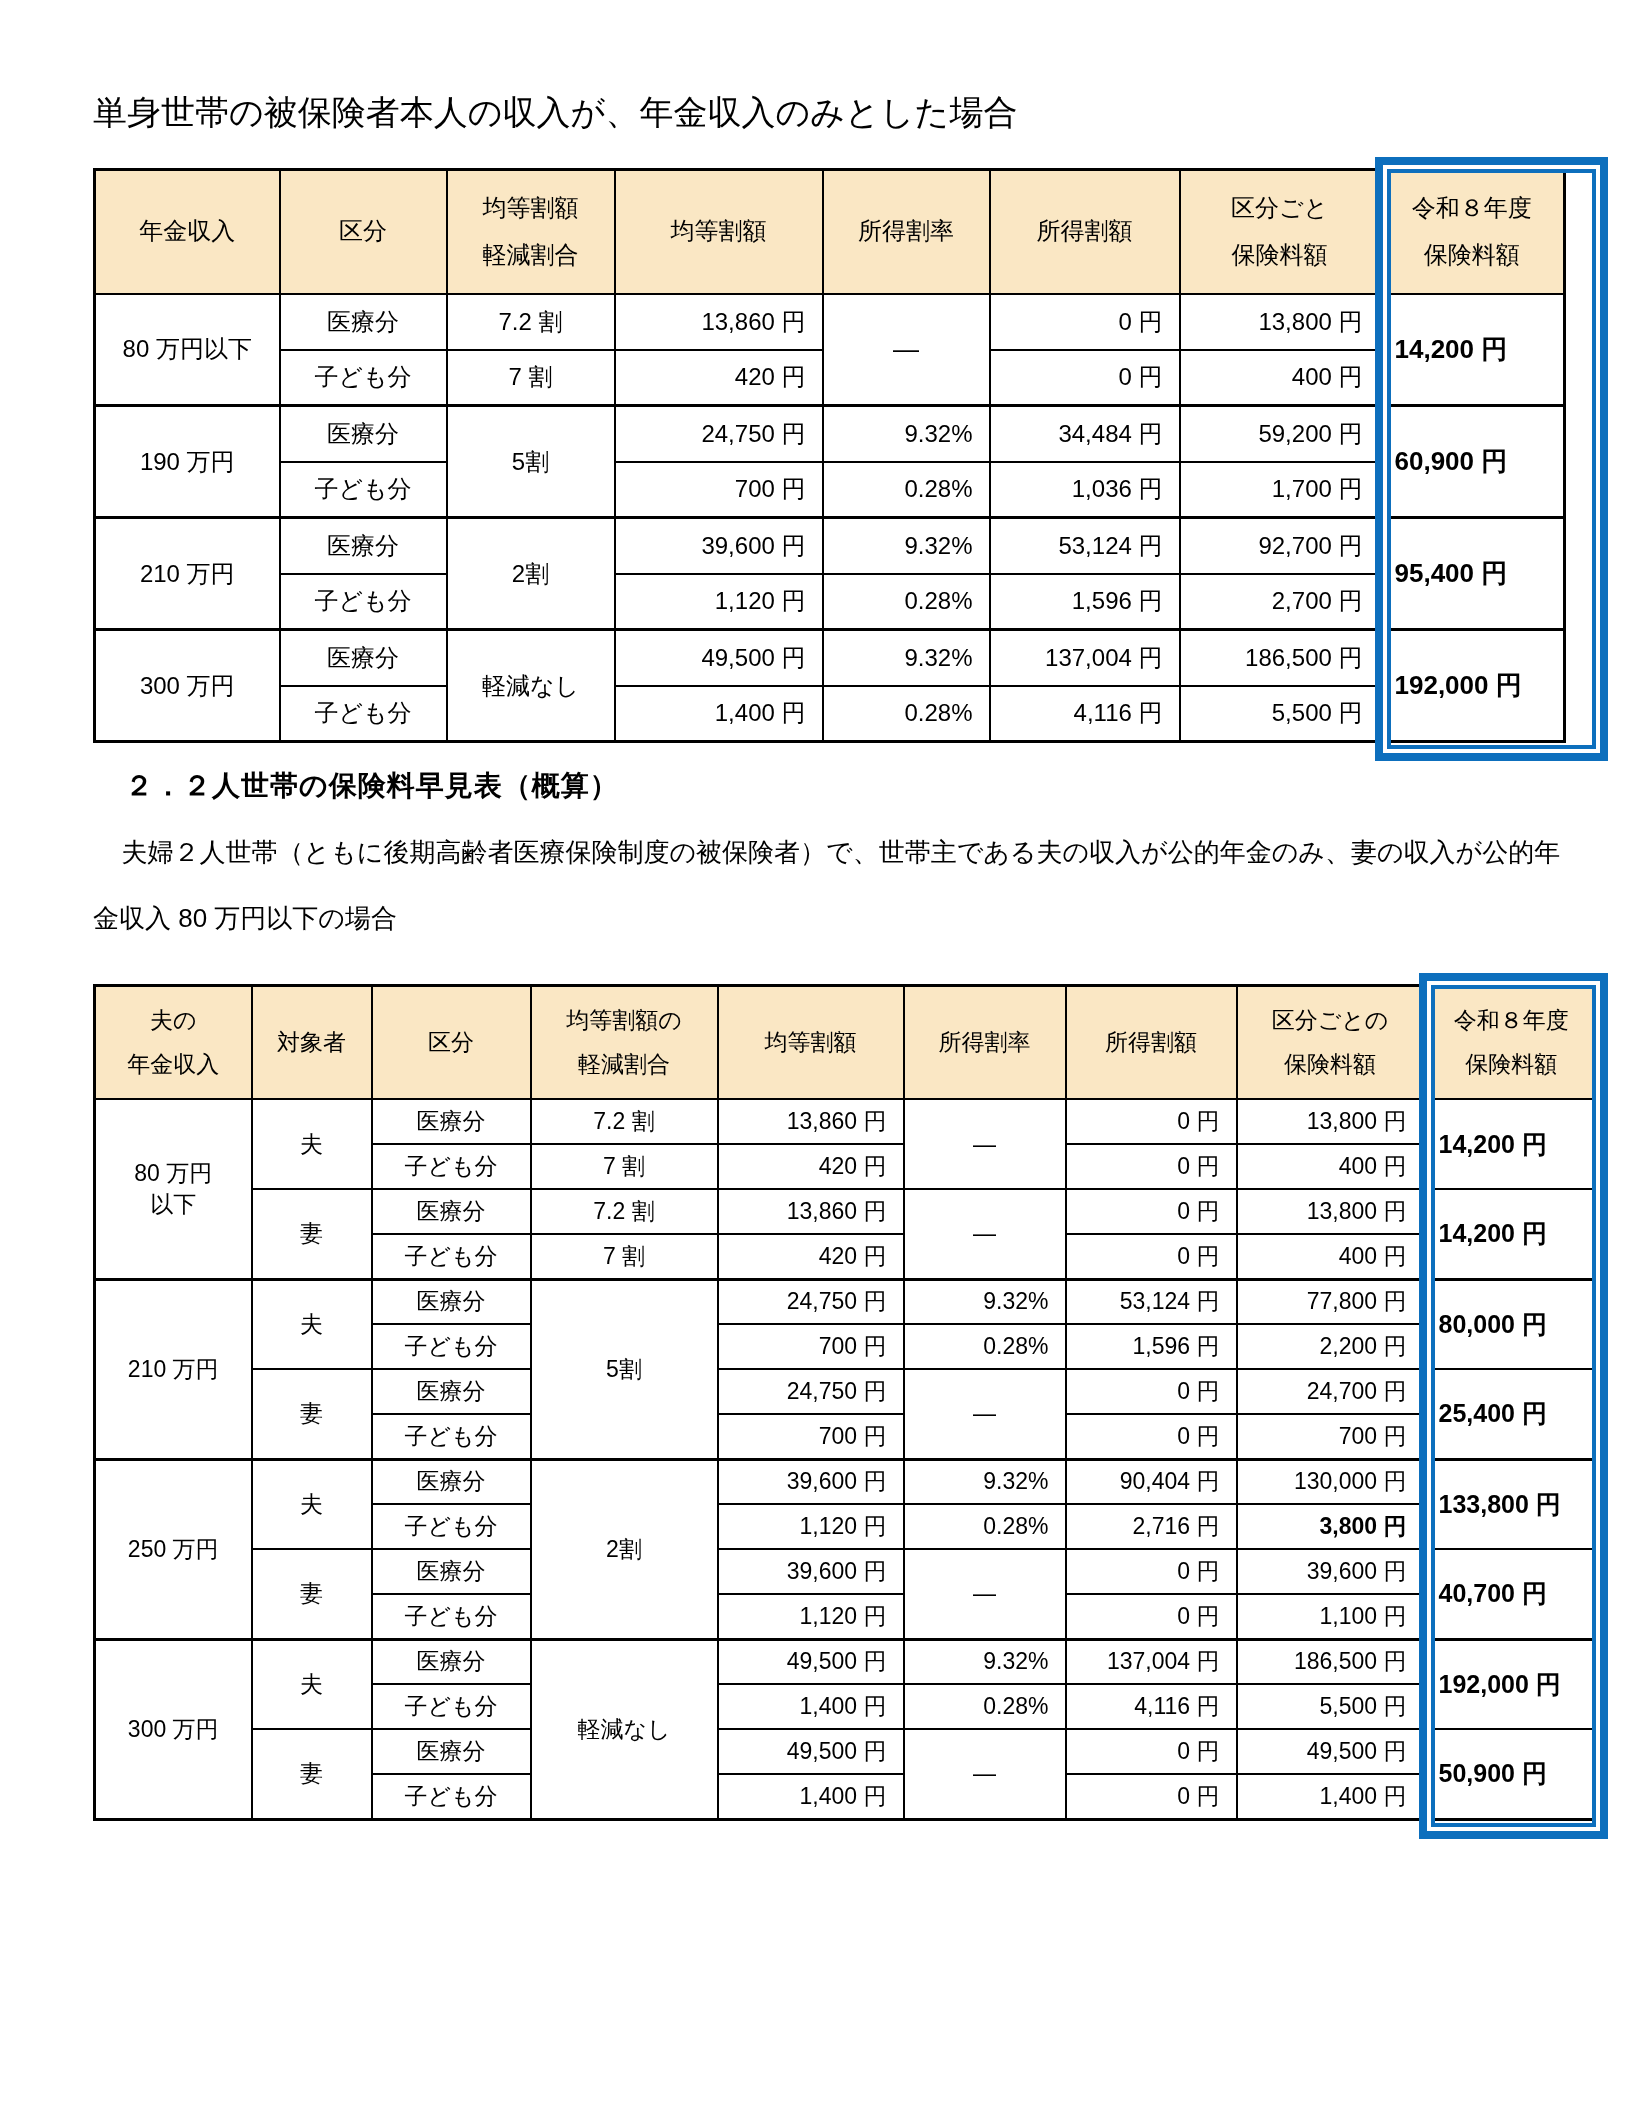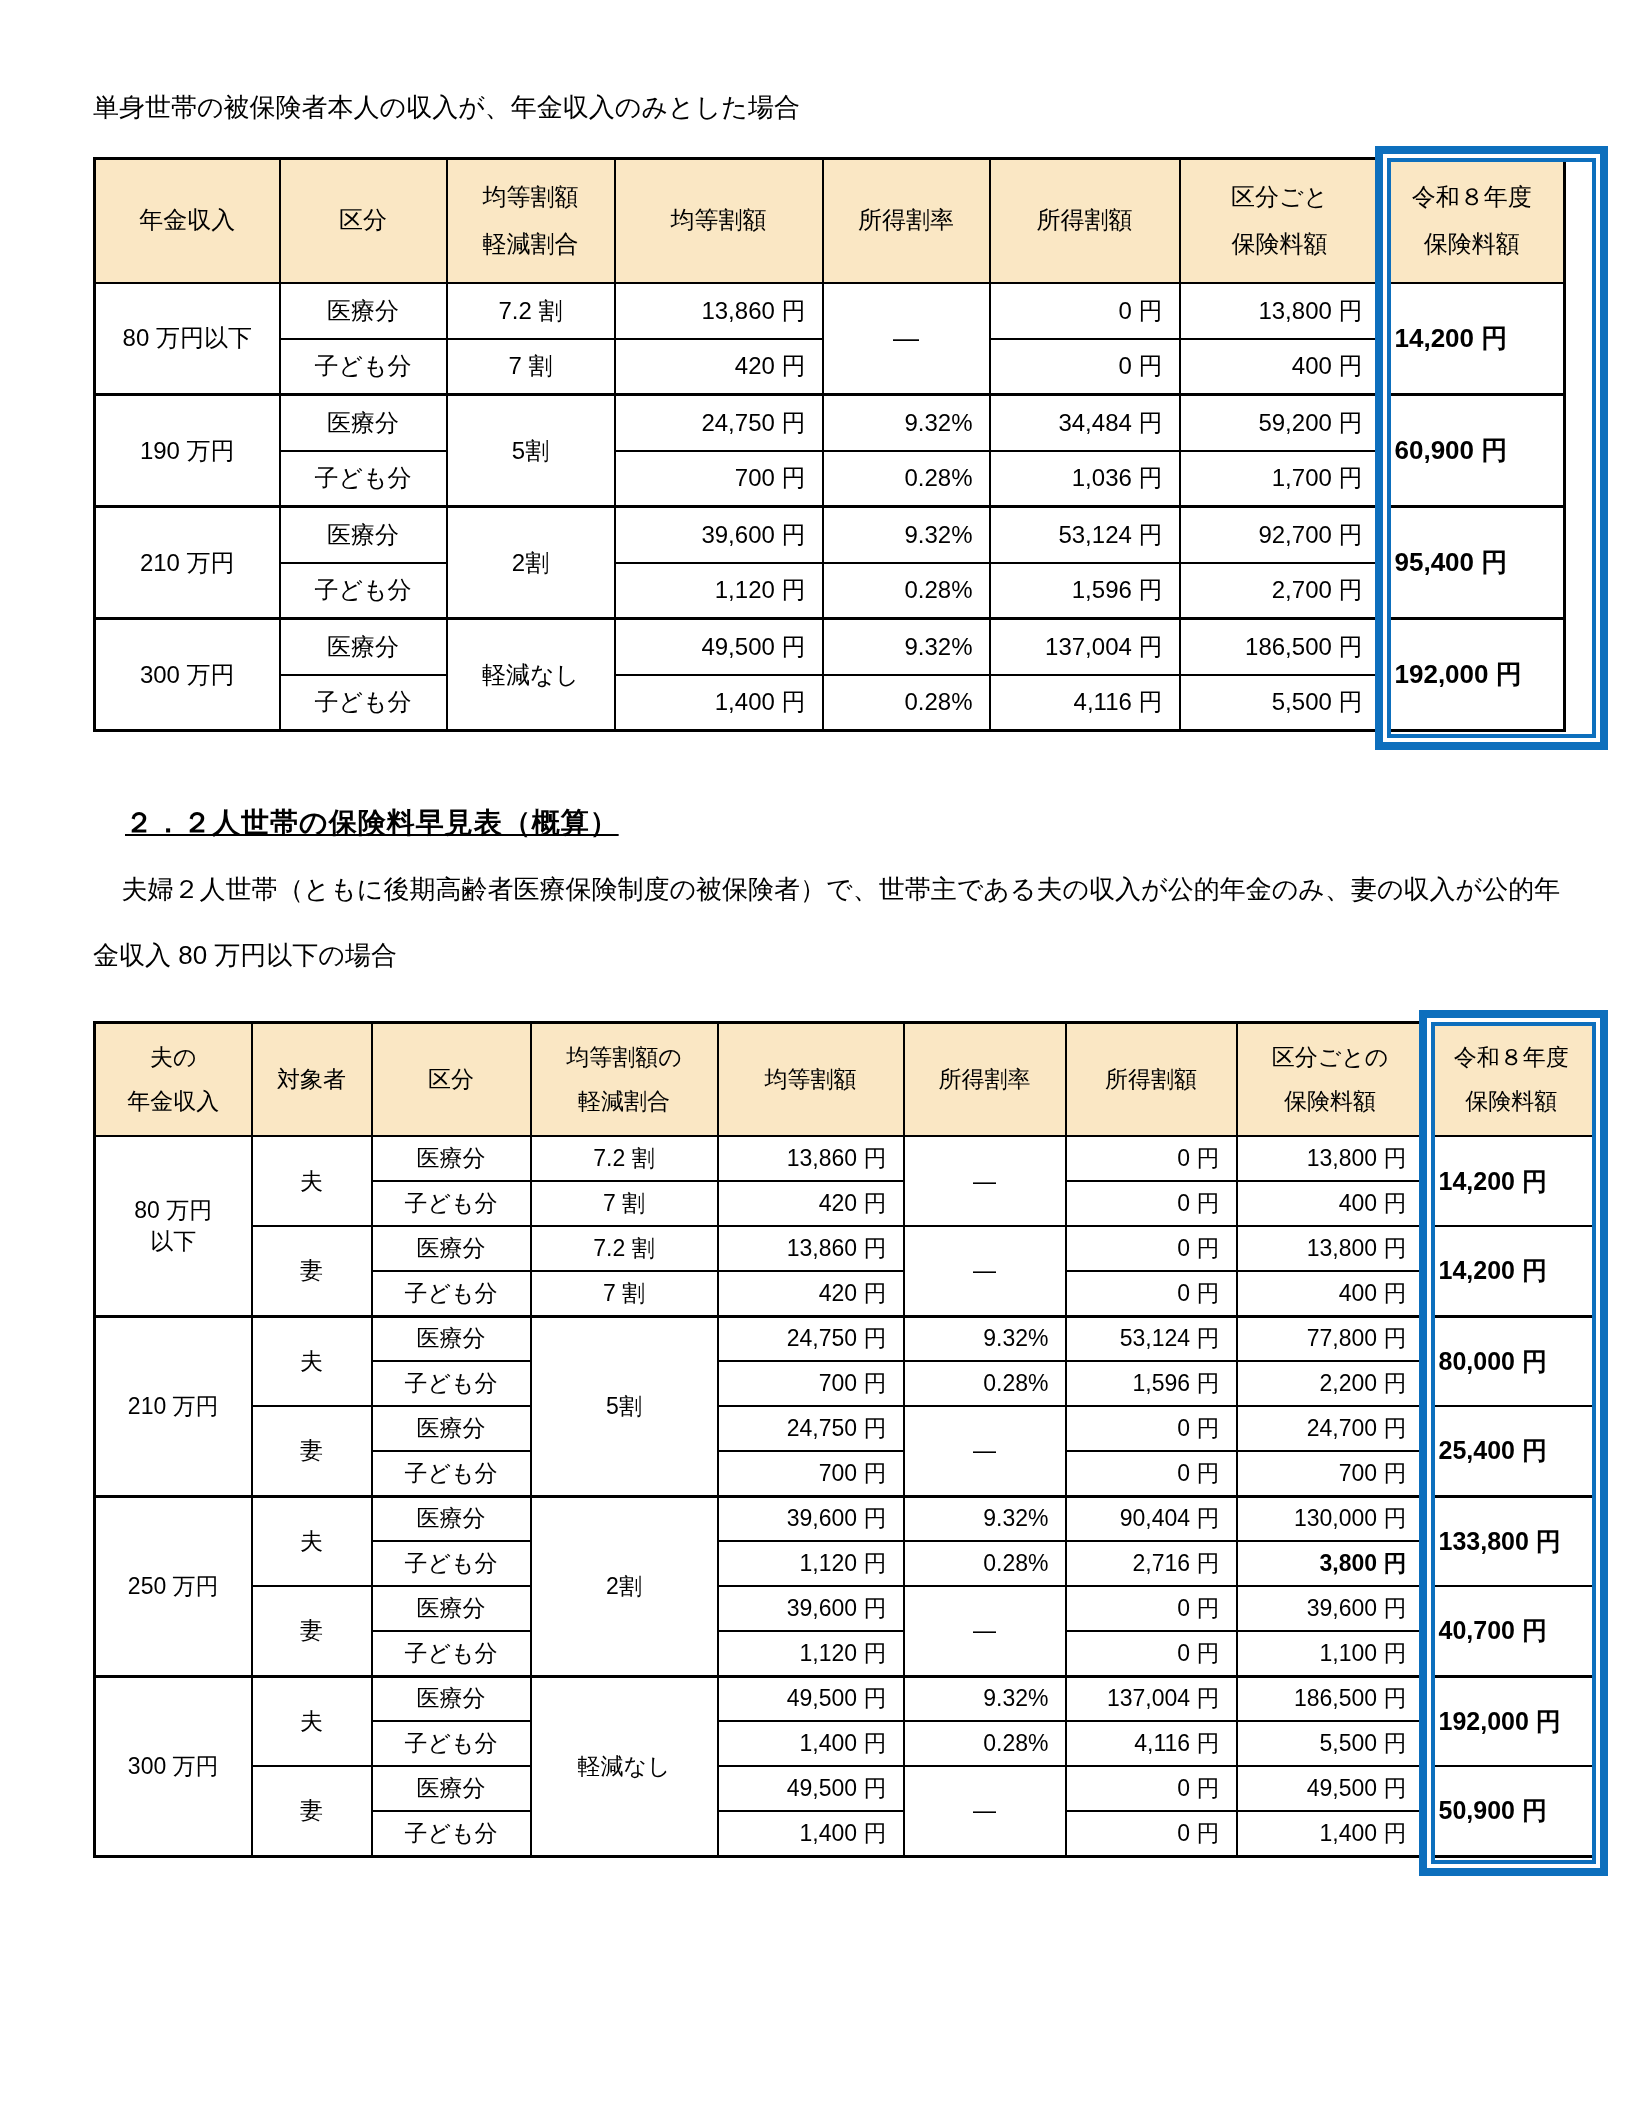--- a/index.html
+++ b/index.html
@@ -26,21 +26,21 @@
     display:flex;align-items:center;
     padding-left:26px;
     margin-left:-1px;
   }
   .banner-title{font-size:31px;font-weight:bold;letter-spacing:1px;}
   
   .sec-heading{
     font-size:28px;font-weight:bold;
     margin:20px 0 4px 32px;letter-spacing:1px;
   }
-  .sec-sub{font-size:26px;margin:2px 0 0 0;}
+  .sec-sub{font-size:34px;margin:2px 0 0 0;}
   
   .tbl-wrap{position:relative;margin-top:32px;}
   table{border-collapse:collapse;table-layout:fixed;border:3px solid var(--ink);background:#fff;}
   th,td{border:2px solid var(--ink);font-weight:normal;overflow:hidden;}
   thead th{
     background:var(--cream);
     text-align:center;vertical-align:middle;
     white-space:pre-line;
     font-size:24px;line-height:1.95;
   }
@@ -71,21 +71,21 @@
   
   .notes{margin:42px 0 0 8px;}
   .note{font-size:26px;line-height:2.35;}
   
   .sec2-par{
     font-size:26px;line-height:2.55;
     margin-top:14px;
     text-indent:1.1em;
     width:1470px;
   }
-  .sec2{margin-top:72px;text-decoration:underline;}
+  .sec2{margin-top:24px;}
 </style>
 </head>
 <body>
 
 <div class="page">
 
 
   <p class="sec-sub">単身世帯の被保険者本人の収入が、年金収入のみとした場合</p>
 
   <div class="tbl-wrap t1-wrap">

